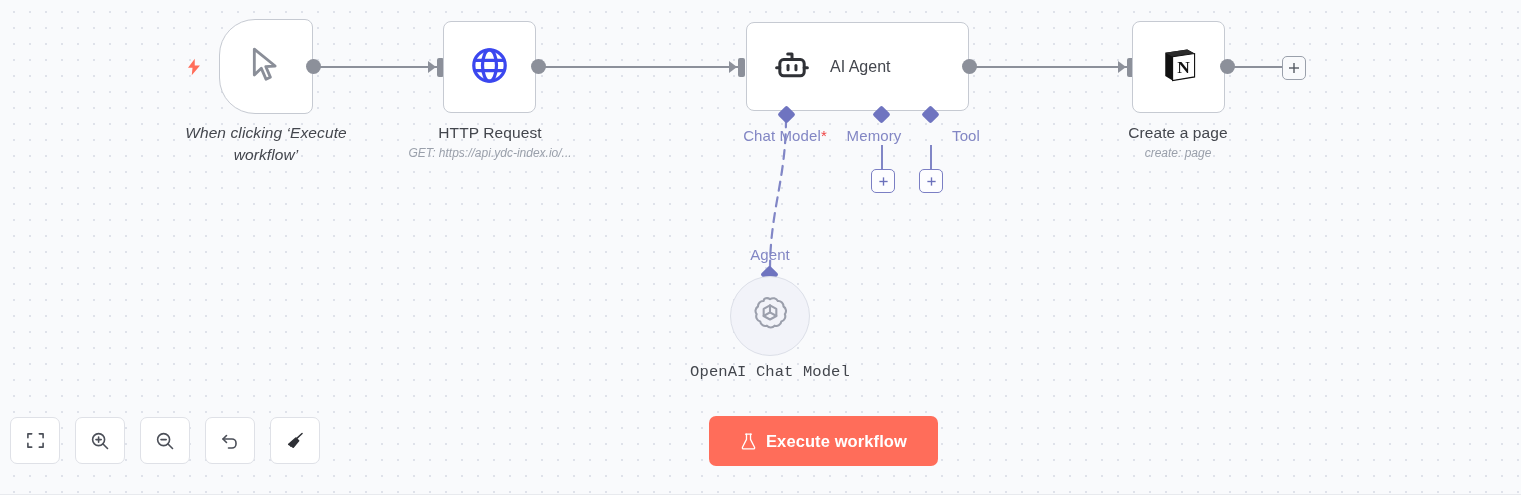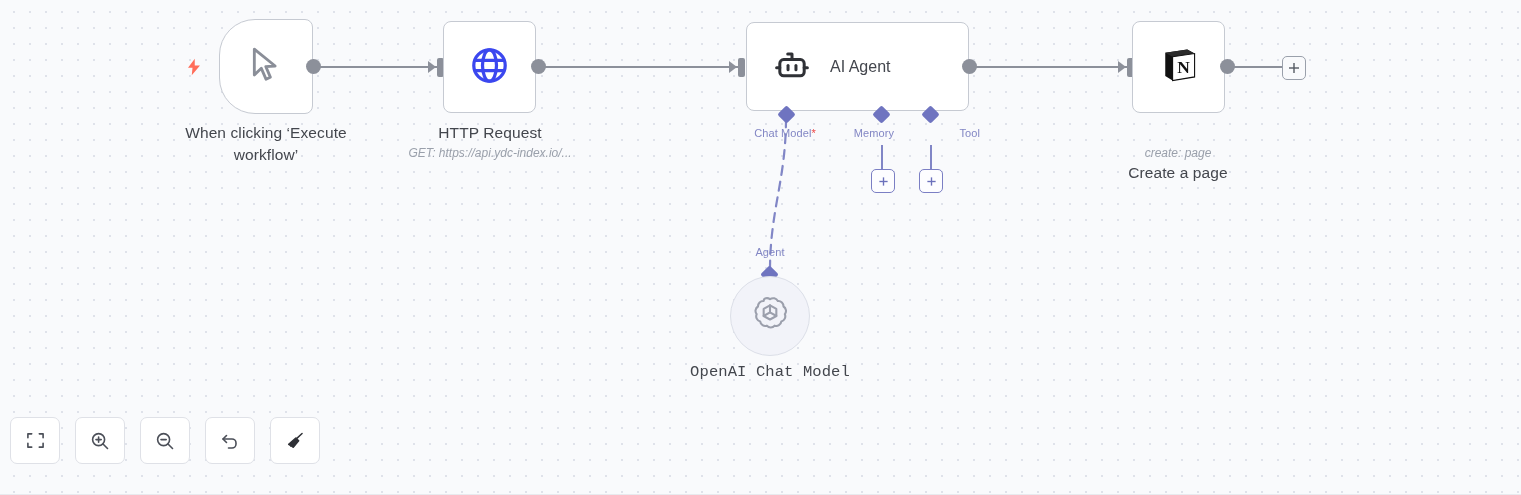--- a/index.html
+++ b/index.html
@@ -109,21 +109,21 @@
   .diamond {
     position: absolute;
     width: 13px;
     height: 13px;
     background: #6f74c0;
     transform: rotate(45deg);
     border-radius: 2px;
   }
   .sub-label {
     position: absolute;
-    font-size: 11px;
+    font-size: 15px;
     color: #8286c4;
     white-space: nowrap;
     text-align: center;
     letter-spacing: .1px;
   }
   .sub-label .req { color: #ef4444; }
   .sub-wire {
     position: absolute;
     width: 2px;
     background: #8186c6;
@@ -223,21 +223,21 @@
 
     <div class="trigger-box" style="left:219px; top:19px; width:94px; height:95px;">
       <span>
         <svg width="40" height="40" viewBox="0 0 24 24" fill="none" stroke="#8a8e98" stroke-width="1.7" stroke-linejoin="round" stroke-linecap="round">
           <path d="M5 2.5 L5 18 L9.2 14 L12 20.5 L14.6 19.3 L11.9 13 L17.5 12.6 Z"></path>
         </svg>
       </span>
     </div>
     <div class="out-dot" style="left:306px; top:59px;"></div>
 
-    <div class="node-label" style="left:166px; top:122px; width:200px;">When clicking ‘Execute workflow’</div>
+    <div class="node-label" style="left:166px; top:122px; width:200px;font-style:italic;">When clicking ‘Execute workflow’</div>
   </div>
 
   <div class="node">
     <div class="in-arrow" style="left:428px; top:61px;"></div>
     <div class="in-bar" style="left:437px; top:58px;"></div>
 
     <div class="node-box" style="left:443px; top:21px; width:93px; height:92px; justify-content:center;">
       <span>
         <svg width="41" height="41" viewBox="0 0 24 24" fill="none" stroke="#3b47ef" stroke-width="1.9">
           <circle cx="12" cy="12" r="9.2"></circle>
@@ -305,21 +305,21 @@
         <svg width="44" height="44" viewBox="0 0 48 48">
           <path d="M9 10.5 L33 7 L41 11.5 L41 37 L17 41 L9 36 Z" fill="#111111"></path>
           <path d="M9 10.5 L33 7 L41 11.5 L17 15 Z" fill="#2b2b2b"></path>
           <path d="M17 15 L41 11.5 L41 37 L17 41 Z" fill="#ffffff" stroke="#111111" stroke-width="1.2"></path>
           <text x="29" y="33" font-family="'Liberation Serif', serif" font-size="19" font-weight="bold" fill="#111111" text-anchor="middle">N</text>
         </svg>
       </span>
     </div>
     <div class="out-dot" style="left:1220px; top:59px;"></div>
 
-    <div class="node-label" style="left:1078px; top:122px; width:200px;margin-top:40px;">Create a page</div>
+    <div class="node-label" style="left:1078px; top:122px; width:200px;">Create a page</div>
     <div class="node-sublabel" style="left:1078px; top:146px; width:200px;">create: page</div>
   </div>
 
   <div class="plus-btn" style="left:1282px; top:56px;">
     <svg width="12" height="12" viewBox="0 0 12 12" stroke="currentColor" stroke-width="1.4">
       <line x1="6" y1="1" x2="6" y2="11"></line>
         <line x1="1" y1="6" x2="11" y2="6"></line>
     </svg>
   </div>
 
@@ -392,14 +392,24 @@
         <svg width="21" height="21" viewBox="0 0 24 24" fill="none" stroke="#2f3136" stroke-width="1.7" stroke-linecap="round" stroke-linejoin="round">
           <line x1="19.5" y1="4" x2="12.6" y2="10.4"></line>
           <path d="M12.4 9.2 L15.6 12.4 L9.4 19.6 L4.2 16.4 Z" fill="#2f3136"></path>
           <line x1="6.5" y1="18.1" x2="8.6" y2="15.6"></line>
           <line x1="9" y1="19.2" x2="11" y2="16.8"></line>
         </svg>
       </span>
     </div>
   </div>
 
+  <button class="execute-btn" style="left:709px; top:416px; width:229px; height:50px;">
+    <span style="display:flex;">
+      <svg width="17" height="19" viewBox="0 0 22 24" fill="none" stroke="#ffffff" stroke-width="1.7" stroke-linecap="round" stroke-linejoin="round">
+        <path d="M8.4 2.5 V9.2 L3.2 19.4 a1.5 1.5 0 0 0 1.3 2.2 h13 a1.5 1.5 0 0 0 1.3-2.2
+                 L13.6 9.2 V2.5"></path>
+        <line x1="7.2" y1="2.5" x2="14.8" y2="2.5"></line>
+      </svg>
+    </span>
+    <span>Execute workflow</span>
+  </button>
 
 </div>
 
 </body></html>

